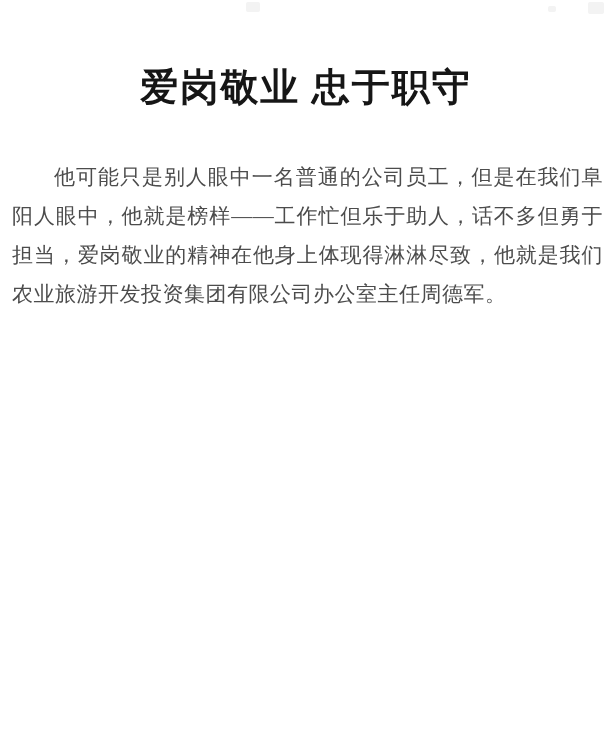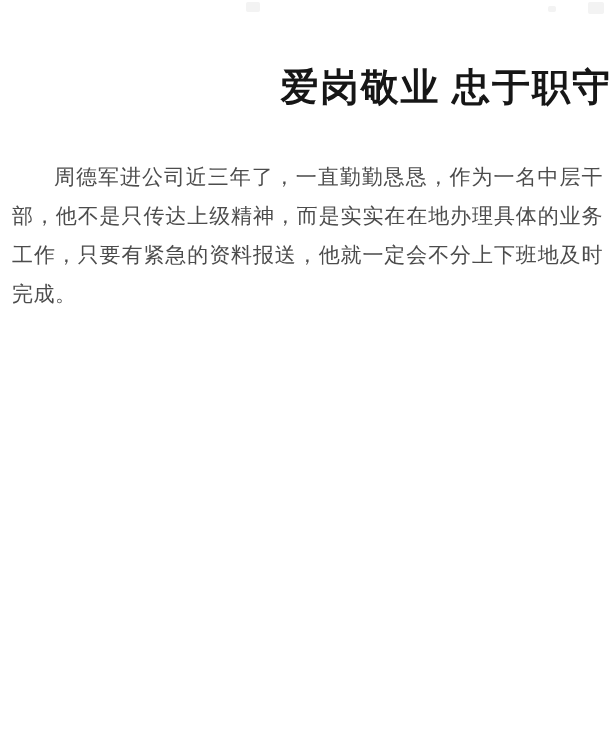--- a/index.html
+++ b/index.html
@@ -10,21 +10,21 @@
   .page {
     position: relative;
     width: 616px;
     height: 745px;
     background: #ffffff;
     overflow: hidden;
     font-family: "Liberation Serif", serif;
   }
   .doc-title {
     margin: 64px 4px 0 0;
-    text-align: right;
+    text-align: center;
     font-size: 38px;
     line-height: 46px;
     font-weight: bold;
     color: #161616;
     letter-spacing: 2px;
     font-family: "Liberation Serif", serif;
   }
   .doc-body {
     margin: 48px 13px 0 12px;
   }
@@ -54,16 +54,16 @@
 
 <div class="page">
 
   <span class="scan-artifact artifact-1"></span>
   <span class="scan-artifact artifact-2"></span>
   <span class="scan-artifact artifact-3"></span>
 
   <h1 class="doc-title">爱岗敬业 忠于职守</h1>
 
   <div class="doc-body">
-    <p>周德军进公司近三年了，一直勤勤恳恳，作为一名中层干部，他不是只传达上级精神，而是实实在在地办理具体的业务工作，只要有紧急的资料报送，他就一定会不分上下班地及时完成。</p>
+    <p>他可能只是别人眼中一名普通的公司员工，但是在我们阜阳人眼中，他就是榜样——工作忙但乐于助人，话不多但勇于担当，爱岗敬业的精神在他身上体现得淋淋尽致，他就是我们农业旅游开发投资集团有限公司办公室主任周德军。</p>
   </div>
 
 </div>
 
 </body></html>

